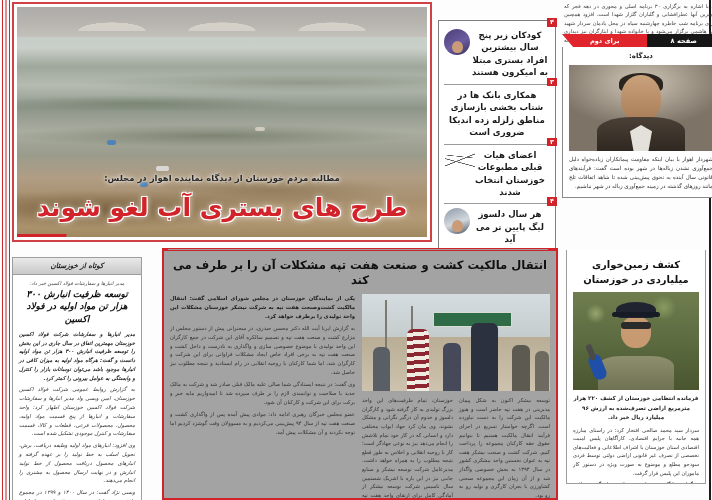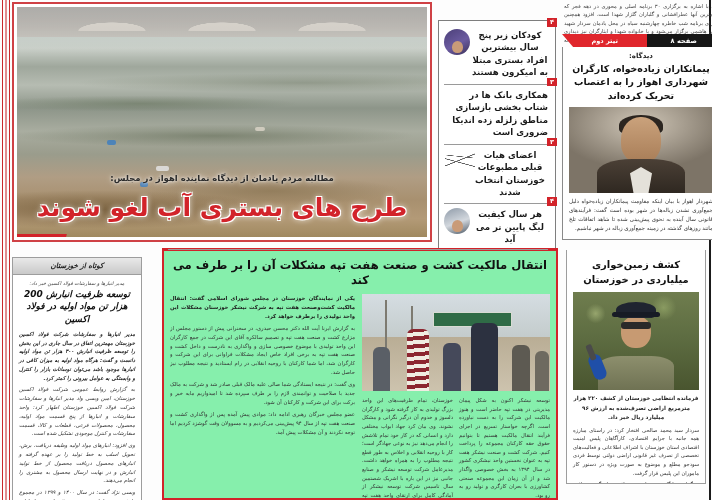--- a/index.html
+++ b/index.html
@@ -111,21 +111,21 @@
   }
   .hl-box {
     border: 1px solid #7e7e7e;
     background: #fff;
     padding: 4px 5px 5px;
   }
   .hl-item { position: relative; padding: 4px 2px 5px; }
   .hl-item + .hl-item { border-top: 1px solid #9a9a9a; }
   .hl-item .hl-text {
     font-size: 8.6px; font-weight: 700; line-height: 1.45;
-    color: #1a1a1a; 
+    color: #1a1a1a; text-align: center;
   }
   .hl-item.has-thumb .hl-text { text-align: center; padding-left: 26px; }
   .hl-thumb {
     position: absolute; left: 0; top: 4px;
     width: 26px; height: 26px; border-radius: 50%;
     overflow: hidden;
     background: linear-gradient(150deg, #4b3f78, #6b5ba0 55%, #3b3158);
   }
   .hl-thumb.t3 { background: linear-gradient(160deg, #8e9aa8, #d3d8de 55%, #4a5663); }
   .hl-thumb .face {
@@ -243,21 +243,21 @@
     line-height: 1.42; color: #111; margin-bottom: 4px;
   }
   .cb-p { font-size: 5.3px; line-height: 1.66; text-align: justify; color: #333; margin-bottom: 3px; }
   .cb-p.lead-p { font-weight: 700; color: #1f1f1f; }
 
   
   .col-feature {
     position: absolute; left: 150px; top: 0; right: 148px; bottom: 0;
     border: 2px solid #d2232a; border-top: none;
     padding: 4px 6px 0;
-    background: #86efac;
+    background: #a3a3a3;
   }
   .feat-rail {
     position: absolute; left: -2px; right: -2px; top: -2px; height: 3px;
     background: #d2232a;
   }
   .feat-rail:after {
     content: ""; position: absolute; left: 6px; right: 10px; top: 1px; height: 1px;
     background: #9b9b9b;
   }
   .feat-title {
@@ -334,21 +334,21 @@
 
     <div class="lead">
       <div class="lead-photo">
         <div class="bridge"></div>
         <div class="riverbank"></div>
         <div class="debris" style="left:22%;top:58%;width:9px;height:5px;background:#3f7fbf;"></div>
         <div class="debris" style="left:34%;top:69%;width:13px;height:5px;background:#e3e3e3;"></div>
         <div class="debris" style="left:30%;top:76%;width:8px;height:5px;background:#3f7fbf;"></div>
         <div class="debris" style="left:58%;top:52%;width:10px;height:4px;background:#d8d2c6;"></div>
 
-        <div class="lead-kicker">مطالبه مردم یادمان از دیدگاه نماینده اهواز در مجلس:</div>
+        <div class="lead-kicker">مطالبه مردم خوزستان از دیدگاه نماینده اهواز در مجلس:</div>
         <div class="lead-title">طرح های بستری آب لغو شوند</div>
         <div class="page-badge">صفحه ۳</div>
       </div>
     </div>
 
     <div class="hl-col">
       <div class="hl-box">
 
         <div class="hl-item has-thumb">
           <span class="pg-chip">۴</span>
@@ -367,58 +367,57 @@
           <span class="pg-chip">۳</span>
           <span class="sig-mark"></span>
           <div class="hl-text">اعضای هیات قبلی مطبوعات خوزستان انتخاب شدند</div>
         </div>
 
         <div class="hl-item has-thumb">
           <span class="pg-chip">۴</span>
           <span class="hl-thumb t3">
               <span class="face"></span>
             </span>
-          <div class="hl-text">هر سال کیفیت لیگ پایین تر می آید</div>
+          <div class="hl-text">هر سال دلسوز لیگ پایین تر می آید</div>
           <div class="hl-sep-dots"></div>
           <div class="hl-subline">تداوم شرایط بحرانی در نفت آبادان</div>
         </div>
 
       </div>
     </div>
 
     <div class="brief-text">وی با اشاره به برگزاری ۳۰ برنامه اصلی و محوری در دهه فجر که مهمترین آنها عطرافشانی و گلباران گلزار شهدا است، افزود همچنین اجرای برنامه شب خاطره چهارشنبه سیاه در محل یادمان سردار شهید علی هاشمی برگزار می‌شود و با خانواده شهدا و ایثارگران نیز دیداری داریم. برنامه بعدی نیز اجرای طرح سپاس در دهه فجر است که نمایشگاه دستاوردهای انقلاب از ۱۰ تا ۲۲ بهمن برگزار می‌شود.</div>
 
     <div class="second-lead">
       <div class="sl-banner">
         <div class="black">صفحه ۸</div>
-        <div class="red">تیتر دوم</div>
+        <div class="red">برای دوم</div>
       </div>
       <div class="sl-body">
         <div class="sl-kicker">دیدگاه:</div>
-        <div class="sl-title">پیمانکاران زیاده‌خواه، کارگران شهرداری اهواز را به اعتصاب تحریک کرده‌اند</div>
         <div class="sl-photo">
           <span class="bg"></span>
             <span class="hair"></span>
             <span class="head"></span>
           <span class="body"></span>
             <span class="shirt"></span>
         </div>
         <div class="sl-caption">شهردار اهواز با بیان اینکه مقاومت پیمانکاران زیاده‌خواه دلیل جمع‌آوری نشدن زباله‌ها در شهر بوده است گفت: فرآیندهای قانونی سال آینده به نحوی پیش‌بینی شده تا شاهد اتفاقات تلخ مانند روزهای گذشته در زمینه جمع‌آوری زباله در شهر نباشیم.</div>
       </div>
     </div>
 
   </div>
 
   <div class="bottom-zone">
 
     <div class="col-briefs">
       <div class="sec-head">کوتاه از خوزستان</div>
       <div class="cb-body">
         <div class="cb-eyebrow">مدیر انبارها و سفارشات فولاد اکسین خبر داد:</div>
-        <div class="cb-title">توسعه ظرفیت انبارش 200 هزار تن مواد اولیه در فولاد اکسین</div>
+        <div class="cb-title">توسعه ظرفیت انبارش ۳۰۰ هزار تن مواد اولیه در فولاد اکسین</div>
         <p class="cb-p lead-p">مدیر انبارها و سفارشات شرکت فولاد اکسین خوزستان مهمترین اتفاق در سال جاری در این بخش را توسعه ظرفیت انبارش ۳۰۰ هزار تن مواد اولیه دانست و گفت: هرگاه مواد اولیه به میزان کافی در انبارها موجود باشد می‌توان نوسانات بازار را کنترل و وابستگی به عوامل بیرونی را کمتر کرد.</p>
         <p class="cb-p">به گزارش روابط عمومی شرکت فولاد اکسین خوزستان، امین وبسی واد مدیر انبارها و سفارشات شرکت فولاد اکسین خوزستان اظهار کرد: واحد سفارشات و انبارها از پنج قسمت مواد اولیه، محصول، محصولات فرعی، قطعات و کالا، قسمت سفارشات و کنترل موجودی تشکیل شده است.</p>
         <p class="cb-p">وی افزود: انبارهای مواد اولیه وظیفه دریافت، برش، تحویل اسلب به خط تولید را بر عهده گرفته و انبارهای محصول دریافت محصول از خط تولید انبارش و در نهایت ارسال محصول به مشتری را انجام می‌دهند.</p>
         <p class="cb-p">وبسی نژاد گفت: در سال ۱۴۰۰ و ۱۳۹۹ در مجموع ظرفیت جهت انبارش تقریبی ۳۰۰ هزار تن مواد اولیه با احداث ۲ انبار جدید در محوطه فولادسازی و ضلع شرقی کارخانه افزوده شده است.</p>
       </div>
     </div>
 
     <div class="col-feature">
       <div class="feat-rail"></div>
       <div class="feat-title">انتقال مالکیت کشت و صنعت هفت تپه مشکلات آن را بر طرف می کند</div>

